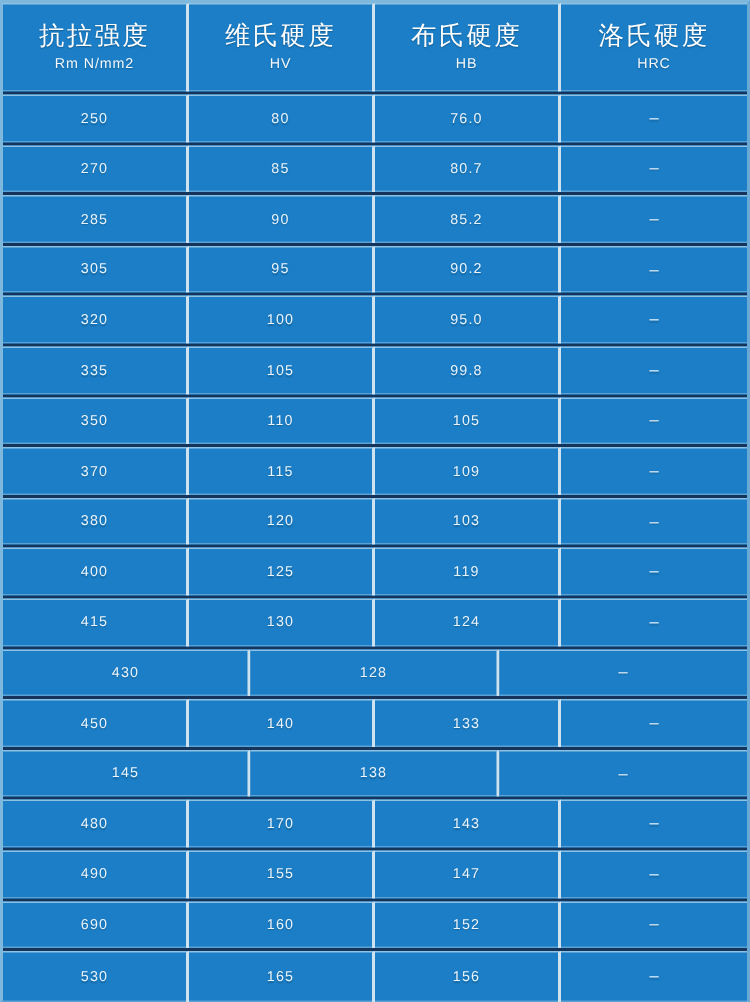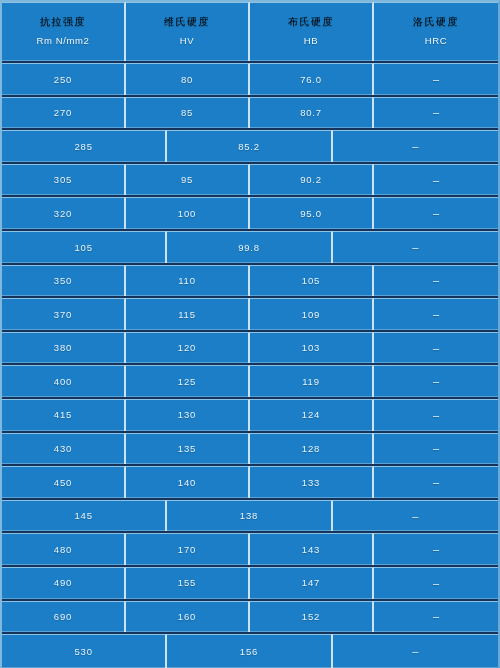--- a/index.html
+++ b/index.html
@@ -77,22 +77,22 @@
     pointer-events: none;
   }
 
   .header-row .cell {
     background: #1b7ec6;
     justify-content: space-around;
     padding: 9px 0 11px 0;
   }
 
   .hdr-cn {
-    color: #000000;
-    font-size: 10px;
+    color: #ffffff;
+    font-size: 17px;
     letter-spacing: 1.5px;
     line-height: 1;
     text-shadow: 0 1px 1px rgba(0,0,0,0.28);
     white-space: nowrap;
   }
 
   .hdr-en {
     color: #f2f8fd;
     font-size: 9.5px;
     letter-spacing: 0.6px;
@@ -165,20 +165,23 @@
         </div>
         <div class="cell">
           <span class="val dash">–</span>
         </div>
       </div>
       <div class="row data-row">
         <div class="cell">
           <span class="val">285</span>
         </div>
         <div class="cell">
+          <span class="val">90</span>
+        </div>
+        <div class="cell">
           <span class="val">85.2</span>
         </div>
         <div class="cell">
           <span class="val dash">–</span>
         </div>
       </div>
       <div class="row data-row">
         <div class="cell">
           <span class="val">305</span>
         </div>
@@ -201,20 +204,23 @@
         </div>
         <div class="cell">
           <span class="val">95.0</span>
         </div>
         <div class="cell">
           <span class="val dash">–</span>
         </div>
       </div>
       <div class="row data-row">
         <div class="cell">
+          <span class="val">335</span>
+        </div>
+        <div class="cell">
           <span class="val">105</span>
         </div>
         <div class="cell">
           <span class="val">99.8</span>
         </div>
         <div class="cell">
           <span class="val dash">–</span>
         </div>
       </div>
       <div class="row data-row">
@@ -285,23 +291,20 @@
         </div>
         <div class="cell">
           <span class="val dash">–</span>
         </div>
       </div>
       <div class="row data-row">
         <div class="cell">
           <span class="val">430</span>
         </div>
         <div class="cell">
-          <span class="val">135</span>
-        </div>
-        <div class="cell">
           <span class="val">128</span>
         </div>
         <div class="cell">
           <span class="val dash">–</span>
         </div>
       </div>
       <div class="row data-row">
         <div class="cell">
           <span class="val">450</span>
         </div>
@@ -364,20 +367,23 @@
         <div class="cell">
           <span class="val">152</span>
         </div>
         <div class="cell">
           <span class="val dash">–</span>
         </div>
       </div>
       <div class="row data-row last-row">
         <div class="cell">
           <span class="val">530</span>
+        </div>
+        <div class="cell">
+          <span class="val">165</span>
         </div>
         <div class="cell">
           <span class="val">156</span>
         </div>
         <div class="cell">
           <span class="val dash">–</span>
         </div>
       </div>
     </div>
 </div>

